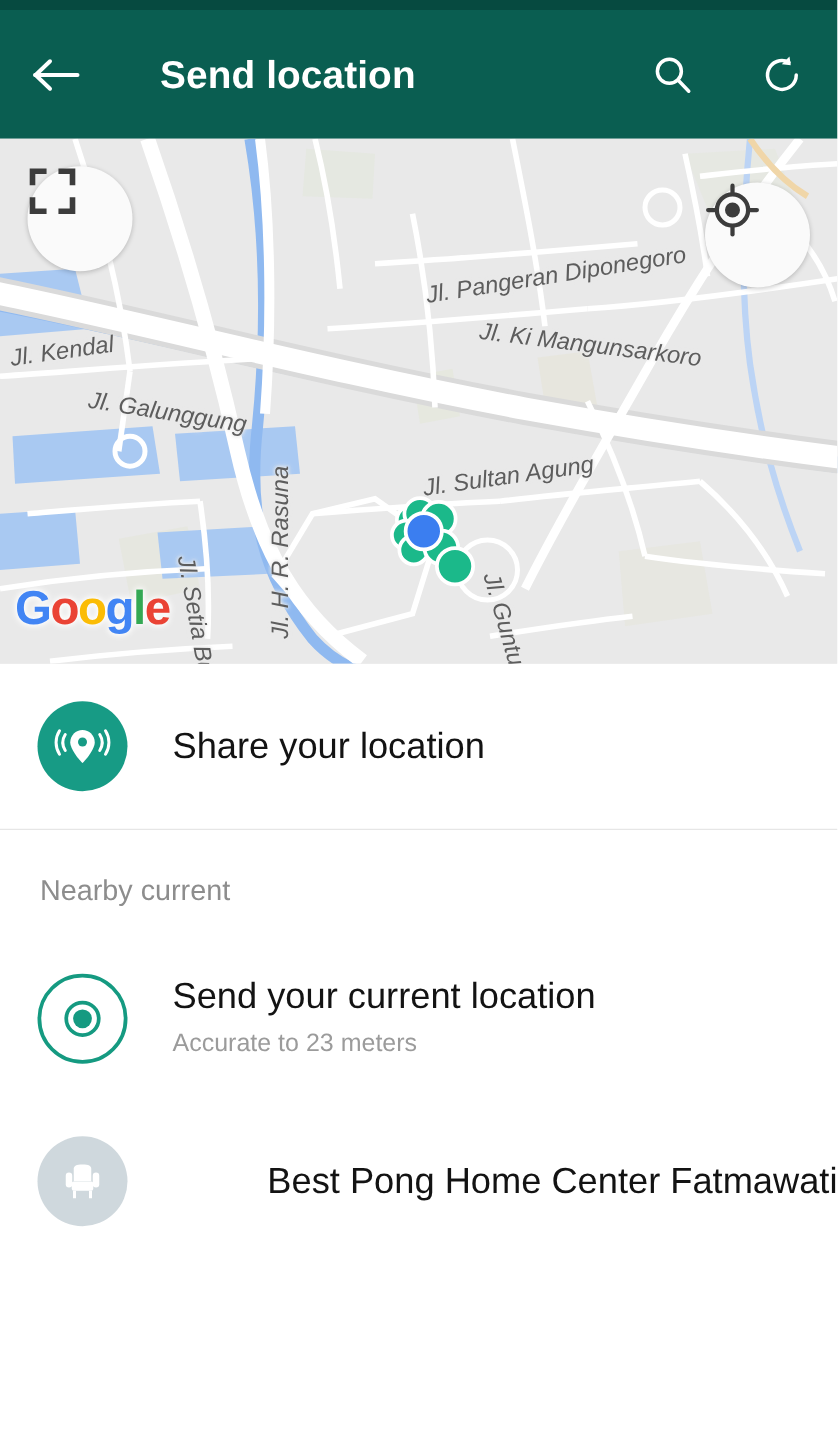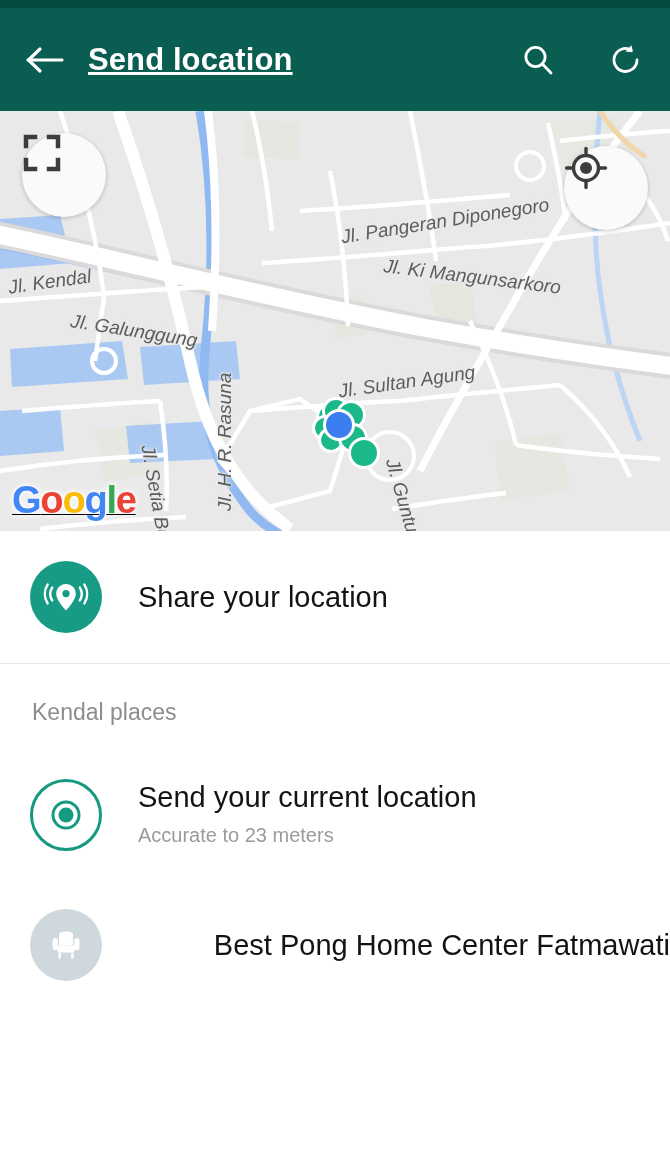--- a/index.html
+++ b/index.html
@@ -20,27 +20,26 @@
     position: relative; height: 103px; width: 100%;
     background: #0a5e51;
     display: flex; align-items: center;
   }
   .appbar-back {
     width: 46px; height: 46px; margin-left: 22px;
     display: flex; align-items: center; justify-content: center;
     flex: 0 0 auto;
   }
   .appbar-title {
-    margin-left: 20px;
+    margin-left: 60px;
     color: #ffffff;
     font-size: 31px;
     font-weight: bold;
     letter-spacing: .1px;
     white-space: nowrap;
-    text-decoration: underline;
   }
   .appbar-actions { margin-left: auto; display: flex; align-items: center; }
   .appbar-action {
     width: 52px; height: 52px; margin-right: 18px;
     display: flex; align-items: center; justify-content: center;
   }
   .appbar-action:first-child { margin-right: 36px; }
 
   
   .map {
@@ -62,24 +61,23 @@
     position: absolute;
     width: 84px; height: 84px; border-radius: 50%;
     background: #fafafa;
     box-shadow: 0 1px 4px rgba(0,0,0,.22);
     display: flex; align-items: center; justify-content: center;
   }
   .map-btn.expand { left: 22px; top: 22px; }
   .map-btn.locate { right: 22px; top: 35px; }
 
   .google-logo {
-    position: absolute; left: 12px; bottom: 12px;
+    position: absolute; left: 12px; bottom: 25px;
     font-size: 0; line-height: 0;
     filter: drop-shadow(0 0 2px rgba(255,255,255,.95)) drop-shadow(0 0 3px rgba(255,255,255,.9));
-    text-decoration: underline;
   }
   .google-logo span {
     font-family: "Liberation Sans", sans-serif;
     font-size: 38px; font-weight: bold; line-height: 38px;
     letter-spacing: -1.2px;
   }
   .g-b { color: #4285F4; } .g-r { color: #EA4335; }
   .g-y { color: #FBBC05; } .g-g { color: #34A853; }
 
   
@@ -278,21 +276,21 @@
         </g>
       </svg>
     </div>
     <div class="row-text">
       <div class="row-title">Share your location</div>
     </div>
   </div>
 
   <div class="divider"></div>
 
-  <div class="section-label">Kendal places</div>
+  <div class="section-label">Nearby current</div>
 
   <div class="row row-current">
     <div class="row-icon icon-target">
       <svg width="34" height="34" viewBox="0 0 34 34">
         <circle cx="17" cy="17" r="13" stroke="#159a81" stroke-width="3" fill="none"></circle>
         <circle cx="17" cy="17" r="7.5" fill="#159a81"></circle>
       </svg>
     </div>
     <div class="row-text">
       <div class="row-title">Send your current location</div>

